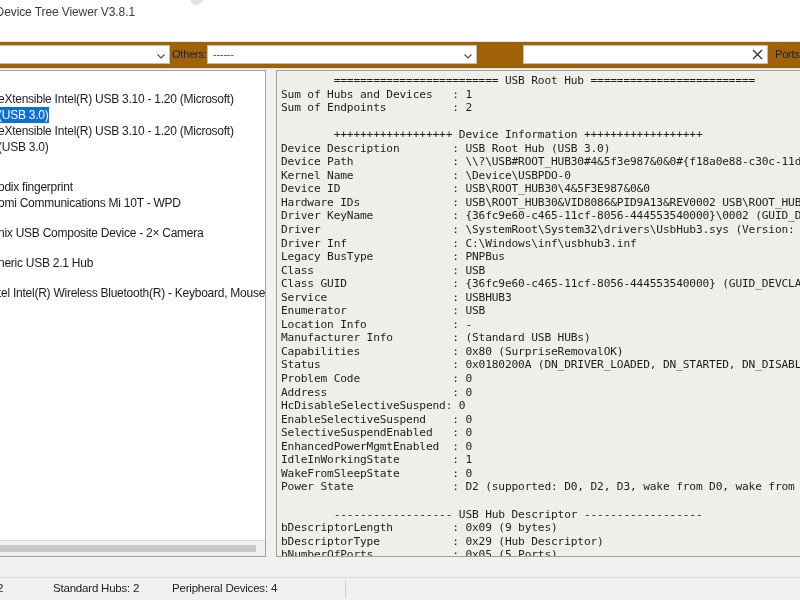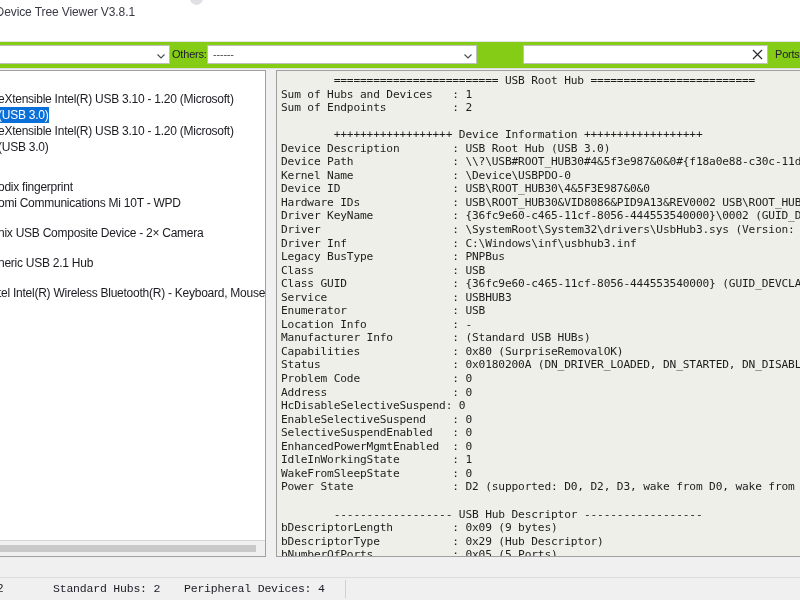--- a/index.html
+++ b/index.html
@@ -54,21 +54,21 @@
     left: 0; top: 30px;
     width: 800px; height: 11px;
     background: #ffffff;
   }
 
   
   .toolbar {
     position: absolute;
     left: 0; top: 41px;
     width: 800px; height: 26px;
-    background: #84cc16;
+    background: #a16207;
     border-top: 1px solid #e4e4e4;
     border-bottom: 1px solid #dcdcdc;
     overflow: hidden;
   }
 
   .combo {
     position: absolute;
     top: 3px;
     height: 19px;
     background: #ffffff;
@@ -224,22 +224,22 @@
     white-space: nowrap;
     letter-spacing: -0.2px;
   }
   .status-sep {
     position: absolute;
     top: 2px;
     width: 1px; height: 18px;
     background: #d0d0d0;
   }
   .sc-1 { left: -3px; }
-  .sc-2 { left: 53px; font-family: Liberation Mono, monospace; }
-  .sc-3 { left: 184px; font-family: Liberation Mono, monospace; }
+  .sc-2 { left: 53px; }
+  .sc-3 { left: 172px; }
 </style>
 </head>
 <body>
 
 <div id="app">
 
   <div class="titlebar">
     <div class="titlebar-icon"></div>
     <div class="titlebar-text">USB Device Tree Viewer V3.8.1</div>
   </div>

